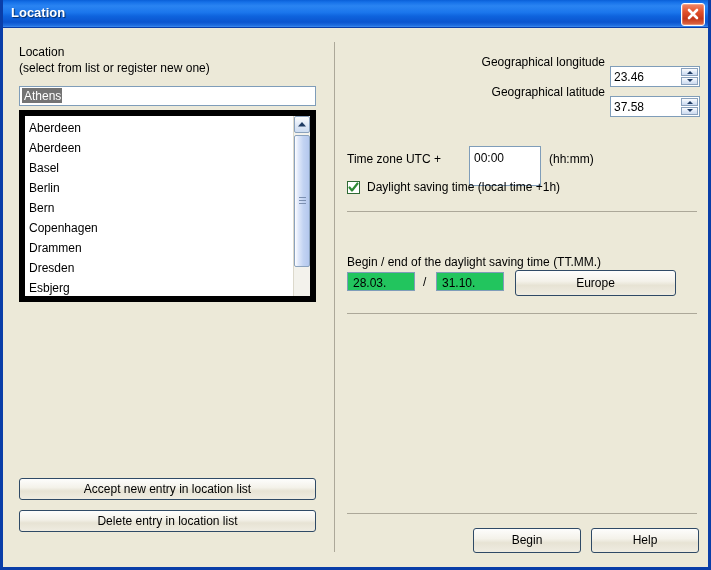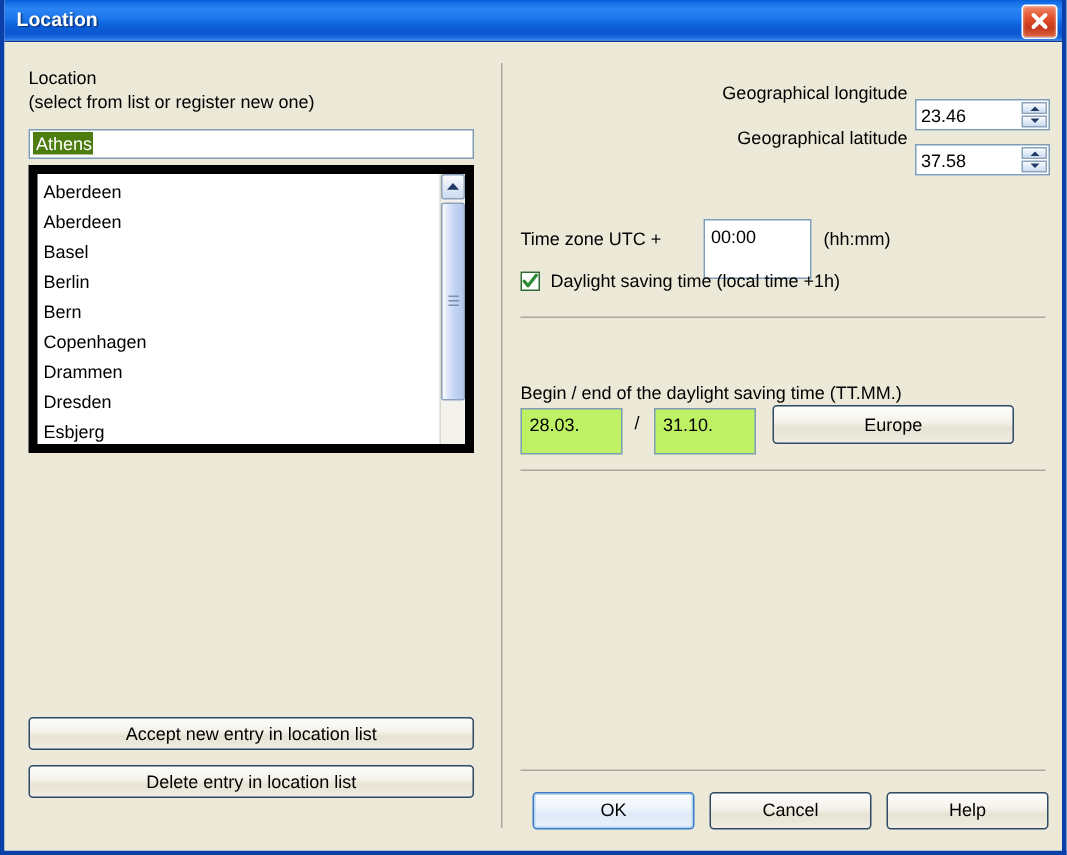--- a/index.html
+++ b/index.html
@@ -94,21 +94,21 @@
     padding: 0 2px;
     line-height: 18px;
     height: 20px;
     color: #000;
   }
   #location-input {
     left: 16px; top: 58px;
     width: 297px;
   }
   #location-input .sel {
-    background: #4d7c0f;
+    background: #737373;
     color: #ffffff;
     padding: 1px 1px 0 2px;
   }
 
   .listbox {
     position: absolute;
     left: 16px; top: 82px;
     width: 297px; height: 192px;
     box-sizing: border-box;
     border: 6px solid #000000;
@@ -262,22 +262,22 @@
   }
   .checkbox svg { display: block; }
   #dst-label { left: 20px; top: 0; position: absolute; white-space: nowrap; }
 
   #dst-range-label { left: 344px; top: 227px; }
 
   .datefield {
     position: absolute;
     box-sizing: border-box;
     border: 1px solid #7f9db9;
-    background: #bef264;
-    height: 31px;
+    background: #22c55e;
+    height: 19px;
     font-size: 12px;
     line-height: 21px;
     padding-left: 5px;
     top: 244px;
   }
   #dst-begin { left: 344px; width: 68px; }
   #dst-end   { left: 433px; width: 68px; }
   #slash { left: 420px; top: 247px; }
   #europe-btn { left: 512px; top: 242px; width: 161px; height: 26px; line-height: 24px; }
 
@@ -395,18 +395,17 @@
       </div>
       <div id="dst-label">Daylight saving time (local time +1h)</div>
     </div>
 
     <div class="rlbl" id="dst-range-label">Begin / end of the daylight saving time (TT.MM.)</div>
     <div class="datefield" id="dst-begin">28.03.</div>
     <div class="rlbl" id="slash">/</div>
     <div class="datefield" id="dst-end">31.10.</div>
     <div class="btn" id="europe-btn">Europe</div>
 
-    <div class="btn" id="ok-btn">OK</div>
-    <div class="btn" id="cancel-btn">Cancel</div>
+    <div class="btn" id="cancel-btn">Begin</div>
     <div class="btn" id="help-btn">Help</div>
 
   </div>
 </div>
 
 </body></html>

